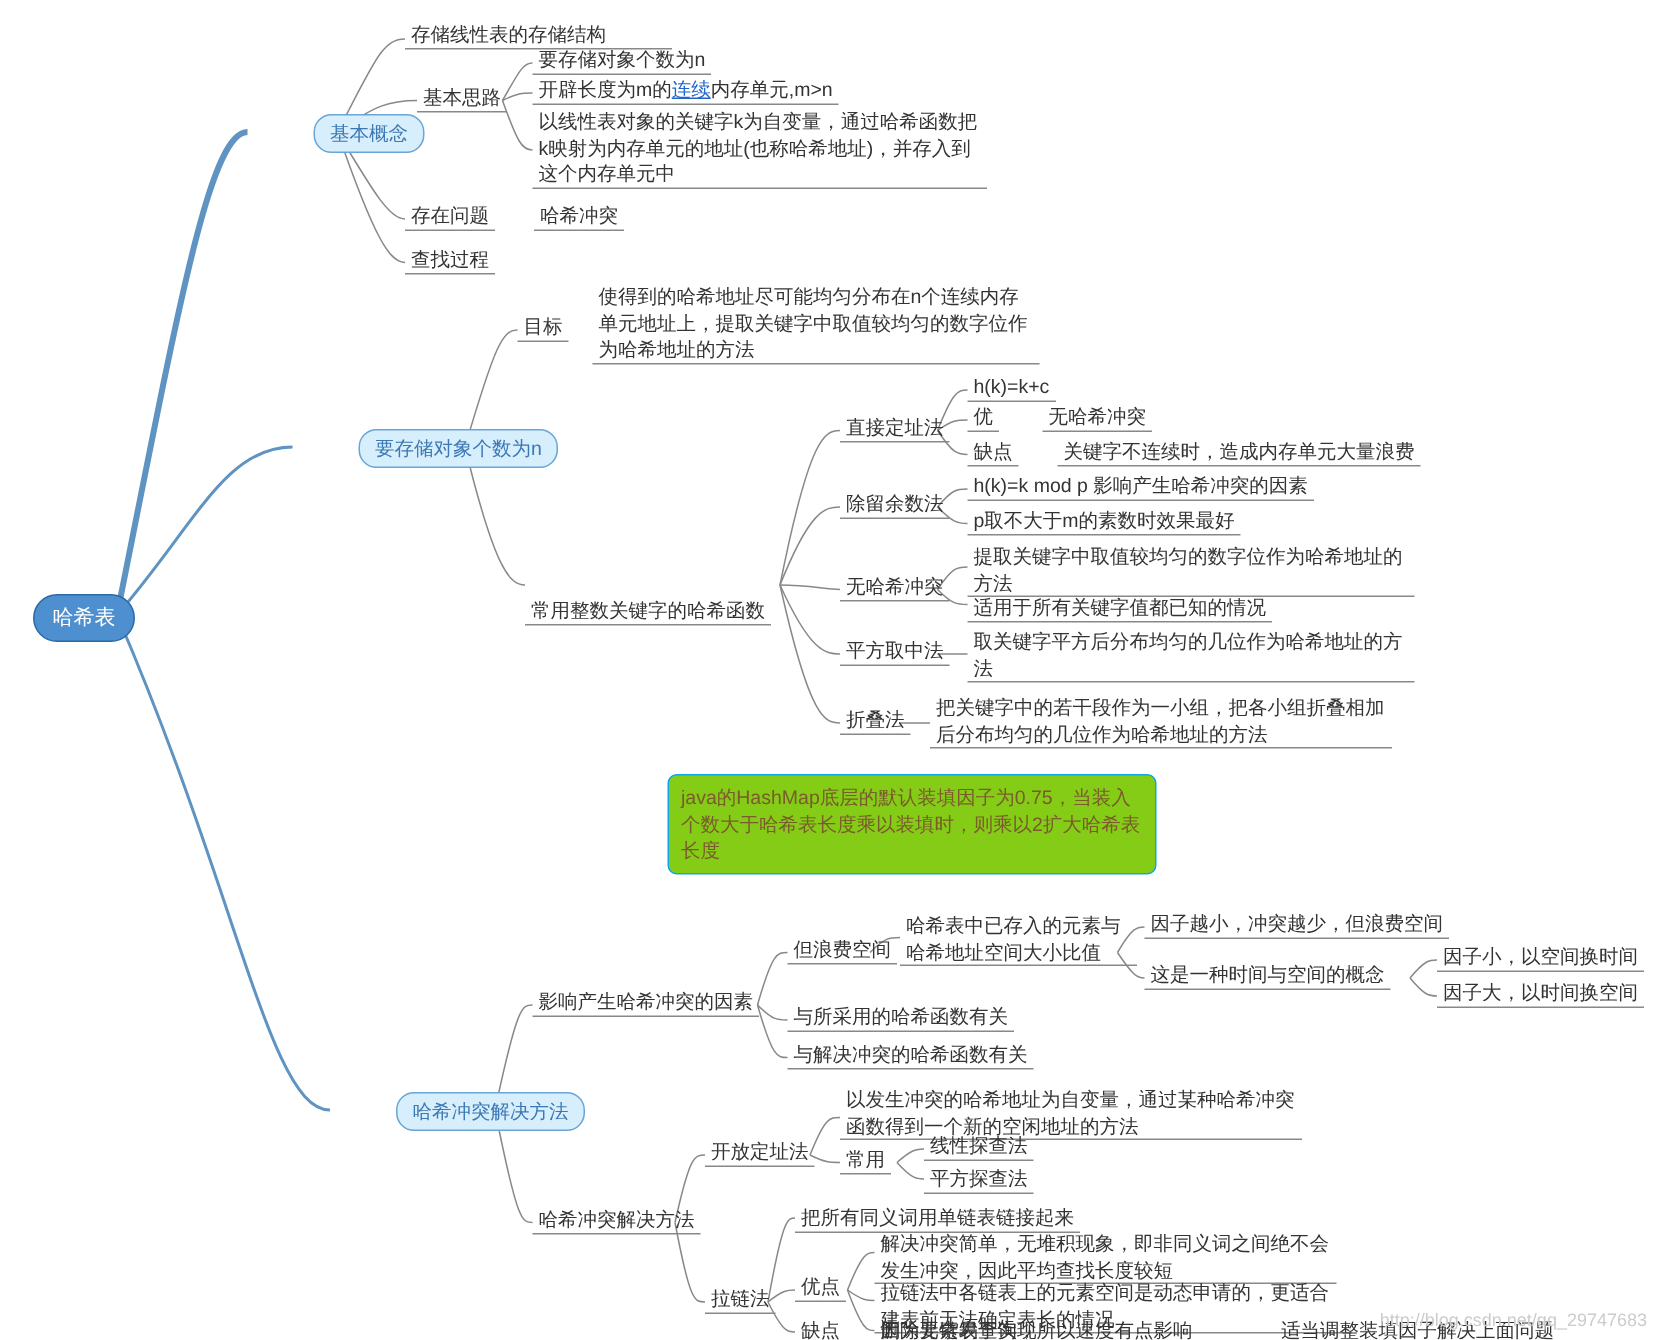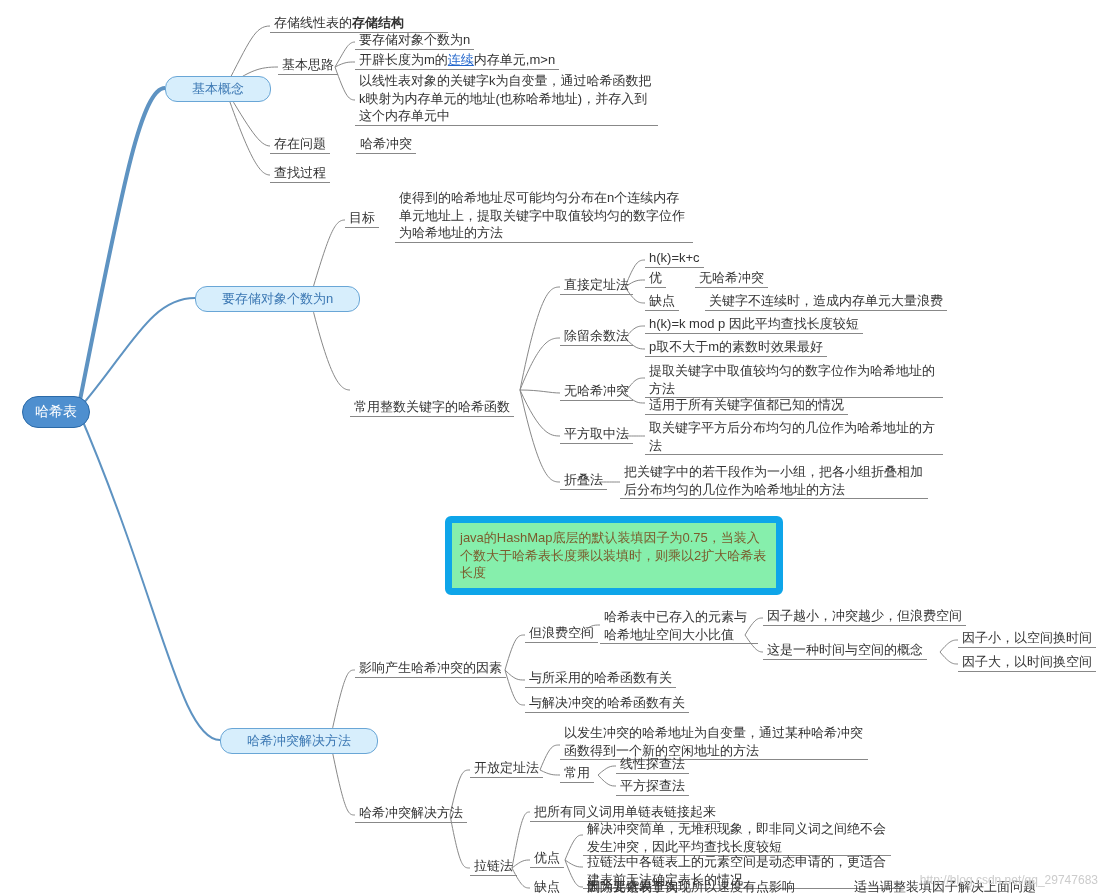--- a/index.html
+++ b/index.html
@@ -9,23 +9,24 @@
   color: #333;
   background: #fff;
   width: 1102px;
   height: 893px;
   overflow: hidden;
   position: relative;
 }
 .node-label {
   border: 1px solid #666;
   border-radius: 12px;
-  padding: 3px 26px;
+  padding: 3px 10px;
   display: inline-block;
   white-space: nowrap;
+  margin-left: 44px;
 }
 .root-node {
   position: absolute;
   left: 22px;
   top: 396px;
   background: #4e8fcf;
   color: #fff;
   border: 1px solid #2b6aa8;
   border-radius: 20px;
   padding: 6px 12px;
@@ -42,26 +43,26 @@
   padding: 0 4px;
   border-bottom: 1px solid #888;
 }
 .leaf {
   position: absolute;
   padding: 0 4px;
   border-bottom: 1px solid #888;
   max-width: 320px;
   line-height: 1.35;
 }
-.bold { font-weight: bold; }
+.bold { font-weight: normal; }
 .link-blue { color: #2266cc; text-decoration: underline; }
 .note-box {
   position: absolute;
-  background: #86efac;
-  border: 7px solid #0ea5e9;
+  background: #84cc16;
+  border: 1px solid #0ea5e9;
   border-radius: 6px;
   padding: 6px 8px;
   width: 308px;
   color: #7b5b2c;
   font-size: 13px;
   line-height: 1.35;
 }
 svg.connectors { position: absolute; left:0; top:0; }
 .watermark {
   position: absolute;
@@ -164,21 +165,21 @@
 <div class="branch-label" style="left:350px;top:398px">常用整数关键字的哈希函数</div>
 
 <div class="branch-label" style="left:560px;top:276px">直接定址法</div>
 <div class="leaf" style="left:645px;top:249px">h(k)=k+c</div>
 <div class="branch-label" style="left:645px;top:269px">优</div>
 <div class="leaf" style="left:695px;top:269px">无哈希冲突</div>
 <div class="branch-label" style="left:645px;top:292px">缺点</div>
 <div class="leaf" style="left:705px;top:292px">关键字不连续时，造成内存单元大量浪费</div>
 
 <div class="branch-label" style="left:560px;top:327px">除留余数法</div>
-<div class="leaf" style="left:645px;top:315px">h(k)=k mod p 因此平均查找长度较短</div>
+<div class="leaf" style="left:645px;top:315px">h(k)=k mod p 影响产生哈希冲突的因素</div>
 <div class="leaf" style="left:645px;top:338px">p取不大于m的素数时效果最好</div>
 
 <div class="branch-label" style="left:560px;top:382px">无哈希冲突</div>
 <div class="leaf" style="left:645px;top:362px;width:290px">提取关键字中取值较均匀的数字位作为哈希地址的方法</div>
 <div class="leaf" style="left:645px;top:396px">适用于所有关键字值都已知的情况</div>
 
 <div class="branch-label" style="left:560px;top:425px">平方取中法</div>
 <div class="leaf" style="left:645px;top:419px;width:290px">取关键字平方后分布均匀的几位作为哈希地址的方法</div>
 
 <div class="branch-label" style="left:560px;top:471px">折叠法</div>

